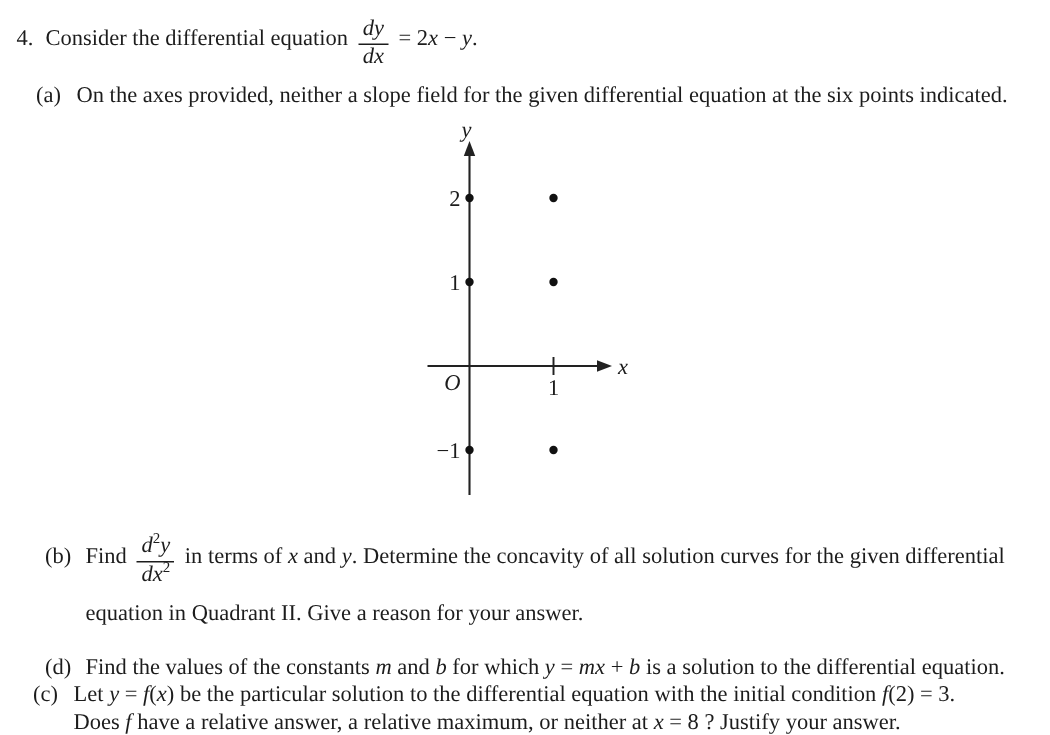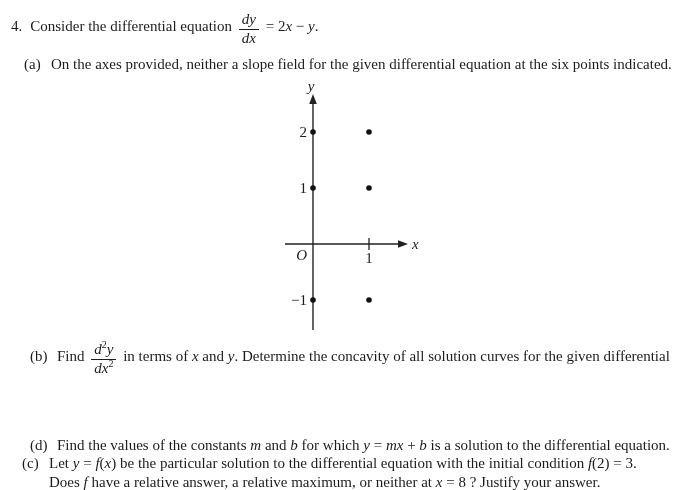--- a/index.html
+++ b/index.html
@@ -51,23 +51,26 @@
       <text x="32" y="222" text-anchor="end">−1</text>
       <circle cx="38" cy="49" r="2.8" fill="#111111"></circle>
       <circle cx="94" cy="49" r="2.8" fill="#111111"></circle>
       <circle cx="38" cy="105" r="2.8" fill="#111111"></circle>
       <circle cx="94" cy="105" r="2.8" fill="#111111"></circle>
       <circle cx="38" cy="217" r="2.8" fill="#111111"></circle>
       <circle cx="94" cy="217" r="2.8" fill="#111111"></circle>
     </svg>
 </div>
 
-<div class="abs" style="left:30px;top:342px;">
+<div class="abs" style="left:30px;top:357px;">
   <div class="line">
     <span class="plabel">(b)</span><span><span>Find </span><span class="frac"><span class="num"><span class="mi">d</span><sup>2</sup><span class="mi">y</span></span><span class="den"><span class="mi">dx</span><sup>2</sup></span></span><span> in terms of </span><span class="mi">x</span><span> and </span><span class="mi">y</span><span>. Determine the concavity of all solution curves for the given differential</span></span>
+  </div>
+  <div class="line cont" style="margin-top:8px;">
+    <span><span>equation in Quadrant II. Give a reason for your answer.</span></span>
   </div>
 </div>
 
 <div class="abs" style="left:22px;top:410px;margin-top:44px;">
   <div class="line">
     <span class="plabel">(c)</span><span><span>Let </span><span class="mi">y</span><span> = </span><span class="mi">f</span><span>(</span><span class="mi">x</span><span>) be the particular solution to the differential equation with the initial condition </span><span class="mi">f</span><span>(2) = 3.</span></span>
   </div>
   <div class="line cont">
     <span><span>Does </span><span class="mi">f</span><span> have a relative answer, a relative maximum, or neither at </span><span class="mi">x</span><span> = 8 ? Justify your answer.</span></span>
   </div>

